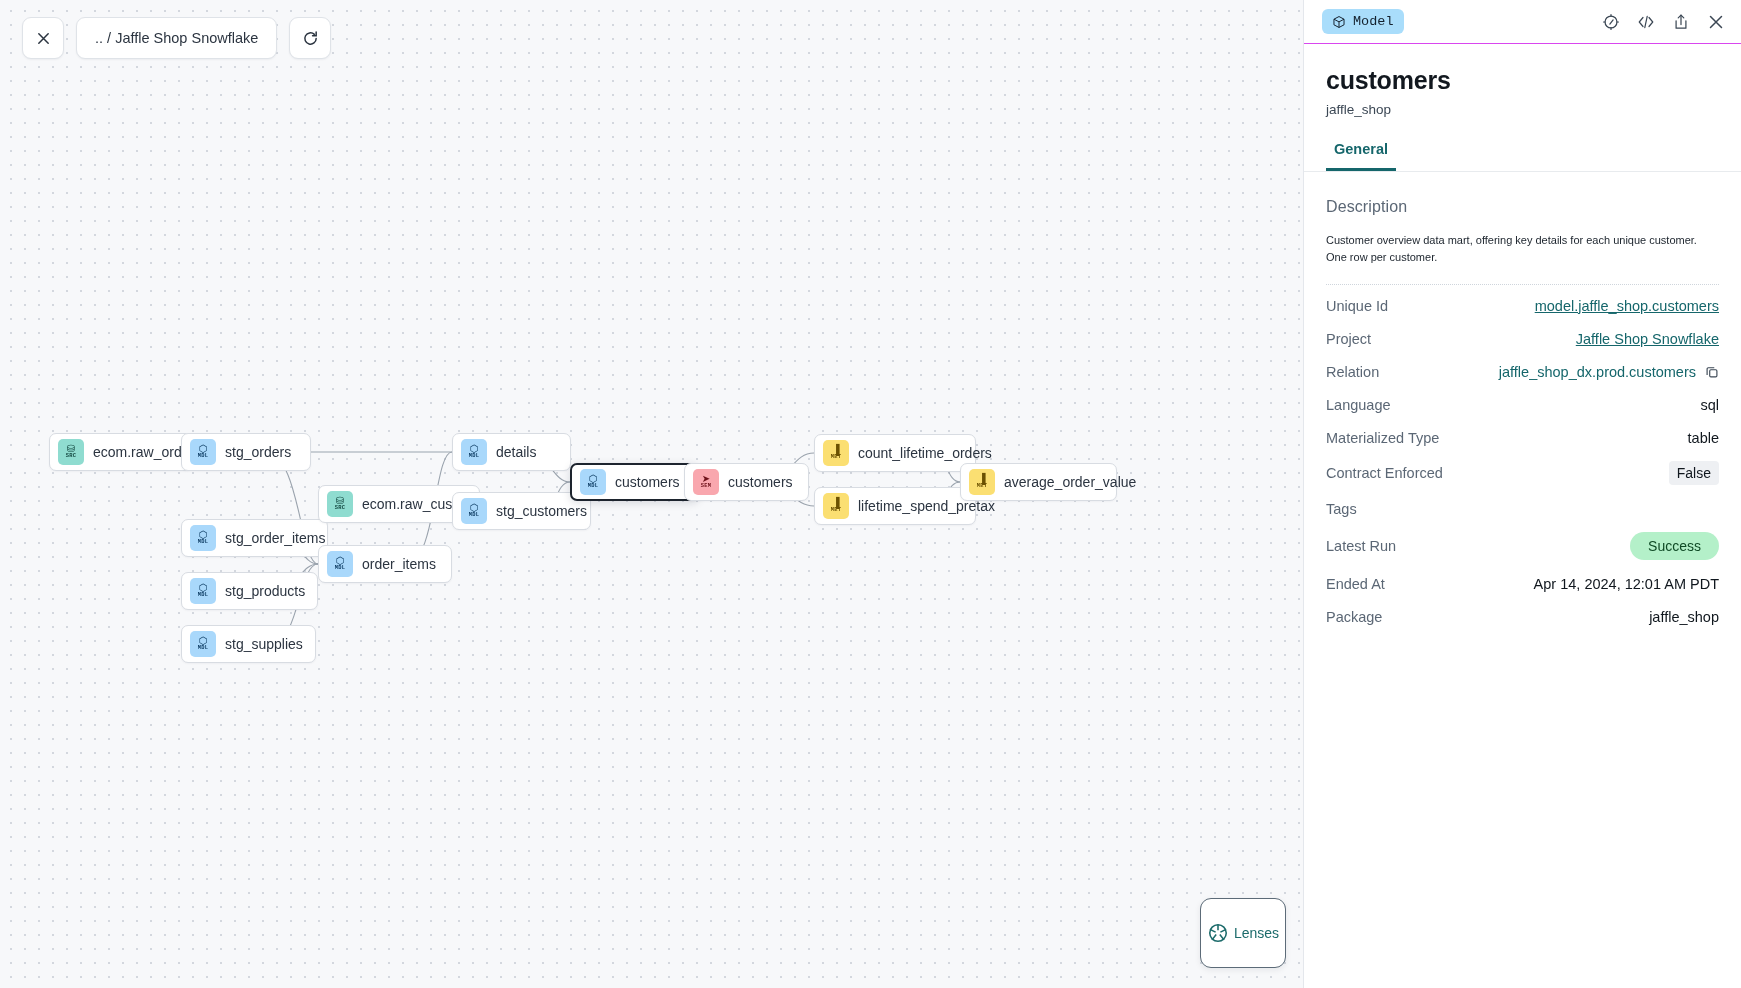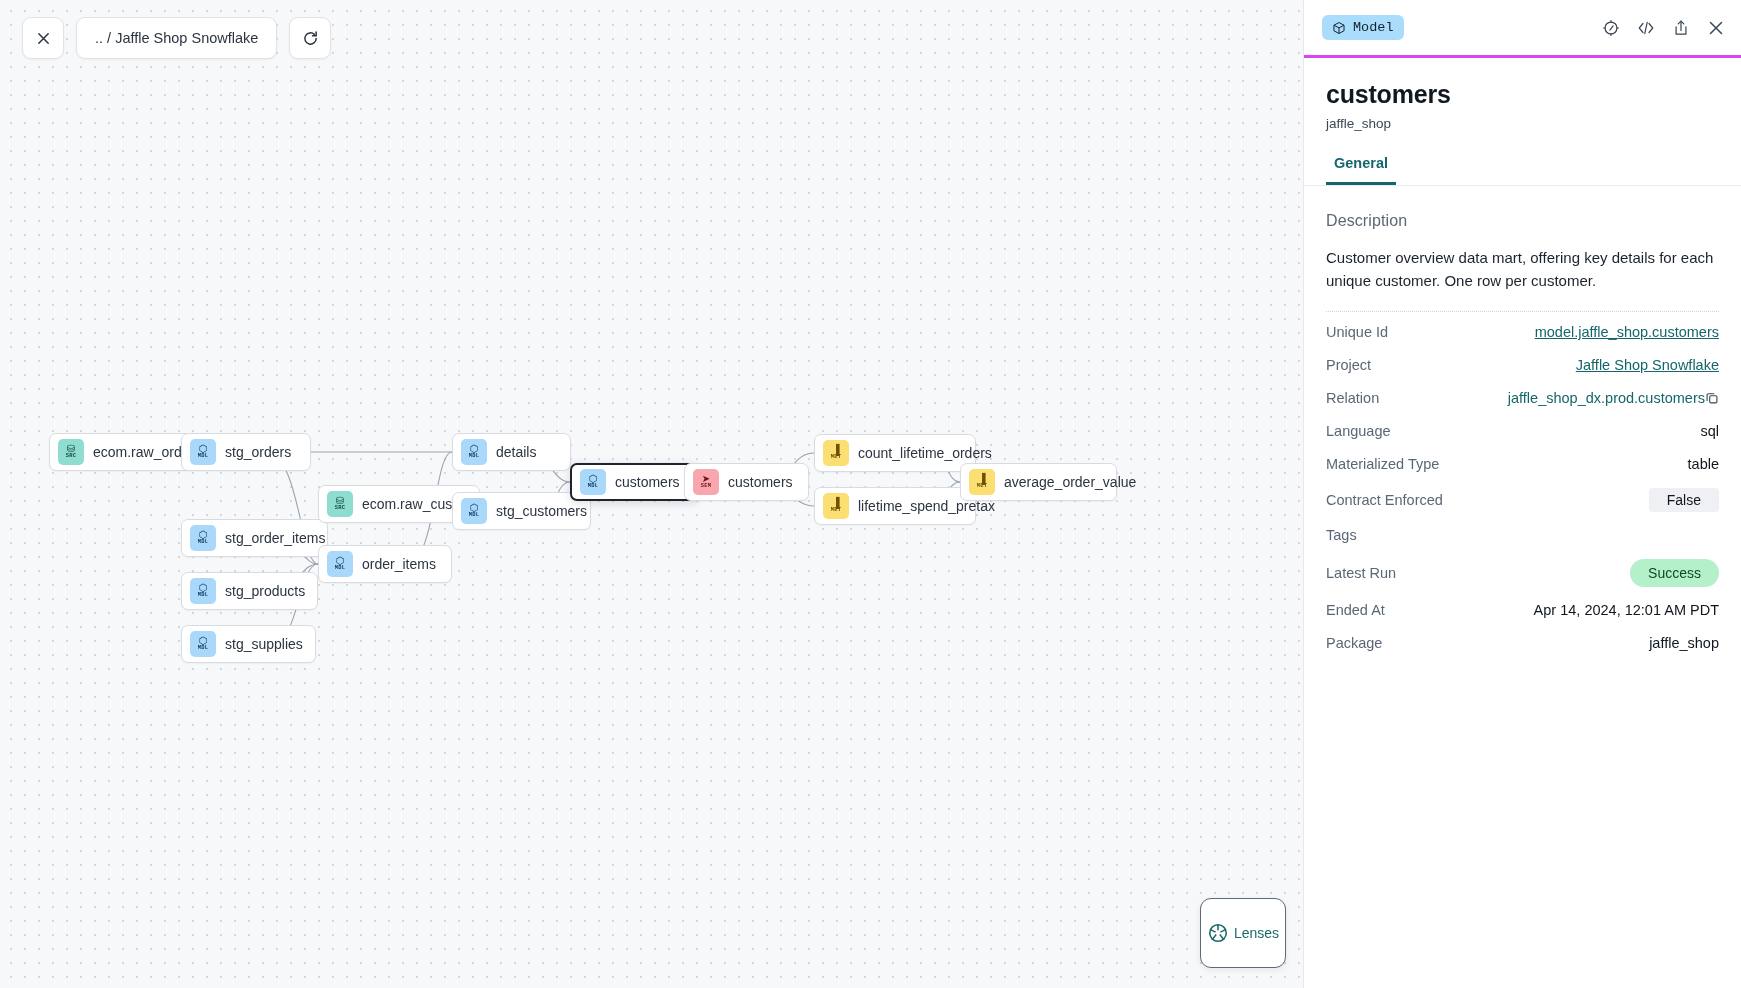--- a/index.html
+++ b/index.html
@@ -76,44 +76,44 @@
     background: #fff; border: 1px solid #5c6b78; border-radius: 11px;
     display: flex; flex-direction: row; align-items: center; justify-content: center; gap: 5px;
     box-shadow: 0 2px 6px rgba(16,24,40,.08); z-index: 6;
   }
   .lenses .lbl { font-size: 14px; color: #1c6b6b; }
   .lenses svg { width: 22px; height: 22px; }
 
   
   .panel { position: relative; width: 438px; flex: 0 0 438px; height: 988px;
            background: #ffffff; border-left: 1px solid #e4e7ec; display: flex; flex-direction: column; }
-  .panel-head { height: 58px; display: flex; align-items: center; padding: 0 16px 0 18px;
-                border-bottom: 3px solid #d946ef; }
+  .panel-head { height: 44px; display: flex; align-items: center; padding: 0 16px 0 18px;
+                border-bottom: 1px solid #d946ef; }
   .chip { display: inline-flex; align-items: center; gap: 7px; background: #a9ddfb; color: #14212e;
           border-radius: 6px; padding: 5px 10px; font-size: 13.5px; font-family: "Liberation Mono", monospace; }
   .chip svg { width: 14px; height: 14px; }
   .head-icons { margin-left: auto; display: flex; align-items: center; gap: 17px; }
   .head-icons svg { width: 18px; height: 18px; display: block; }
   .panel-title { padding: 22px 22px 0 22px; }
   .panel-title h1 { font-size: 25px; color: #12181f; font-weight: 700; letter-spacing: -.2px; }
   .panel-title .sub { font-size: 13.5px; color: #3b4754; margin-top: 7px; }
   .tabs { margin-top: 24px; padding: 0 22px; border-bottom: 1px solid #e8ebee; display: flex; }
   .tab { font-size: 14.5px; color: #15666b; font-weight: 700; padding: 0 8px 11px 8px;
          border-bottom: 3px solid #15666b; }
   .panel-body { padding: 26px 22px 0 22px; overflow-y: auto; flex: 1; }
   .sec-label { font-size: 16px; color: #5b6775; font-weight: 400; letter-spacing: .1px; }
-  .desc { margin-top: 16px; font-size: 15px; line-height: 1.55; color: #1b232c; }
+  .desc { margin-top: 16px; font-size: 11px; line-height: 1.55; color: #1b232c; }
   .hr { border-top: 1px dotted #cfd5dc; margin: 18px 0 4px 0; }
   .row { display: flex; align-items: center; justify-content: space-between; min-height: 33px; padding: 7px 0; gap: 12px; }
   .row .k { font-size: 14.5px; color: #5b6775; white-space: nowrap; }
   .row .v { font-size: 14.5px; color: #10171e; text-align: right; }
   .row .v.link { color: #15666b; text-decoration: underline; }
-  .row .v.mono-copy { display: flex; align-items: center; color: #15666b; }
+  .row .v.mono-copy { display: flex; align-items: center; gap: 9px; color: #15666b; }
   .row .v.mono-copy svg { width: 14px; height: 14px; flex: 0 0 14px; }
-  .pill-false { background: #eef0f3; color: #10171e; border-radius: 4px; padding: 4px 18px; font-size: 14px; }
+  .pill-false { background: #eef0f3; color: #10171e; border-radius: 4px; padding: 4px 8px; font-size: 14px; }
   .pill-success { background: #b4f0c9; color: #0f4a25; border-radius: 14px; padding: 6px 18px; font-size: 14px; }
 </style>
 </head>
 <body>
 
 <div class="app">
 
   <div class="canvas">
 
     <div class="topbar">

